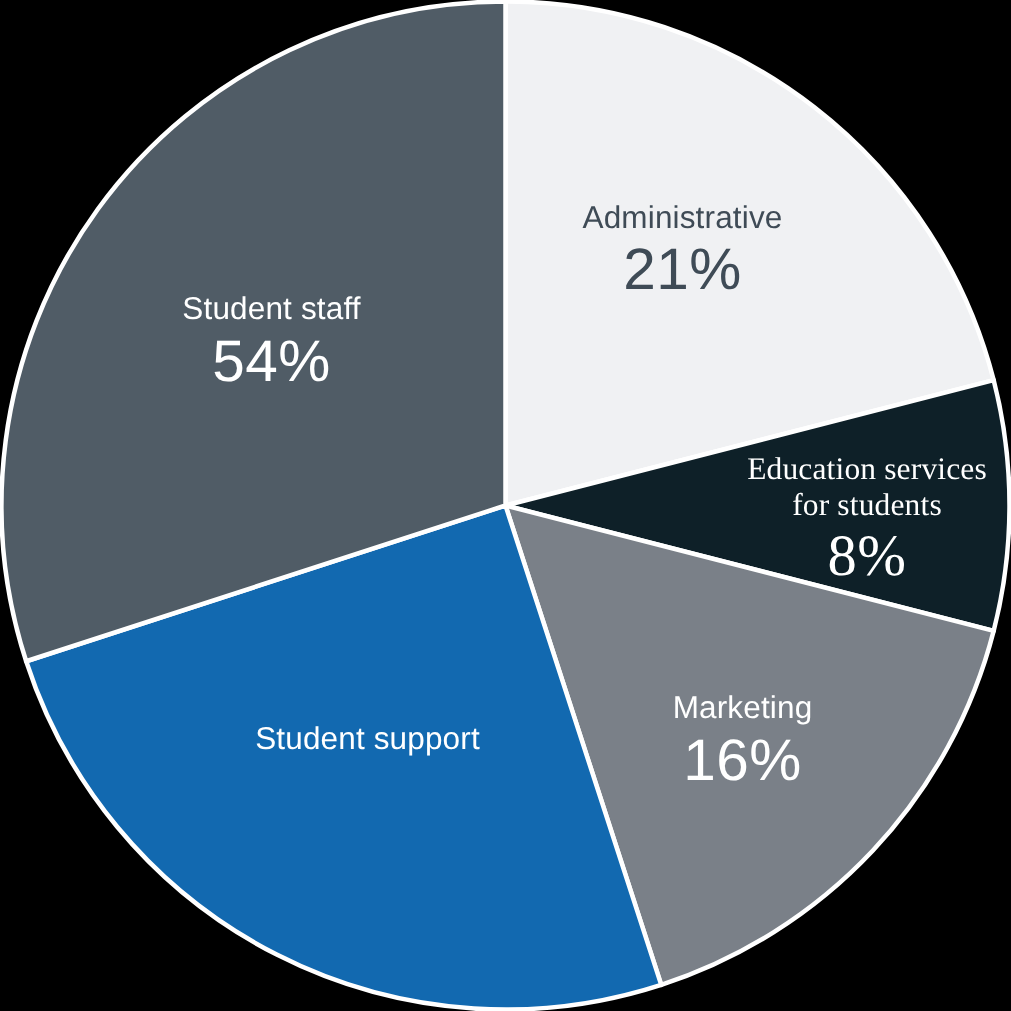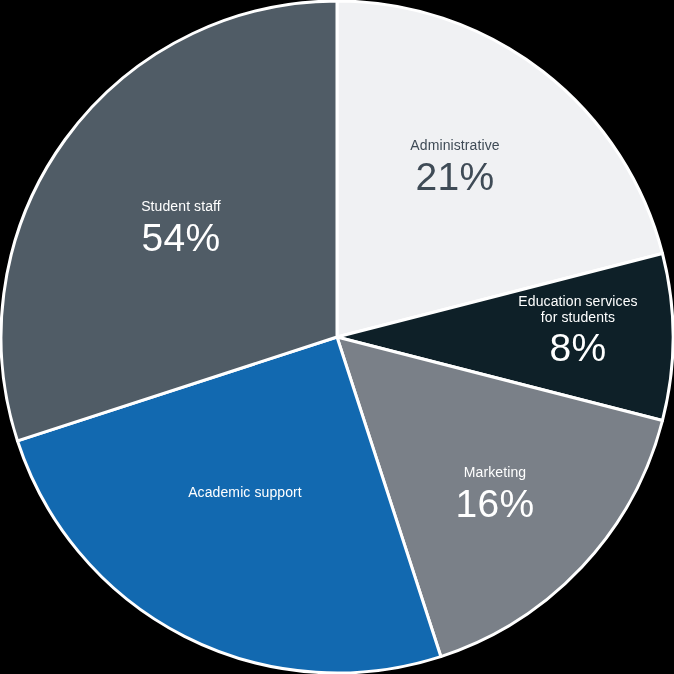--- a/index.html
+++ b/index.html
@@ -31,21 +31,21 @@
   .slice-label {
     position: absolute;
     text-align: center;
     line-height: 1.12;
     white-space: nowrap;
     pointer-events: none;
     transform: translate(-50%, -50%);
   }
   .slice-label .lbl-name {
     display: block;
-    font-size: 14px;
+    font-size: 21px;
     font-weight: 400;
     letter-spacing: 0.1px;
   }
   .slice-label .lbl-name .lbl-line {
     display: block;
   }
   .slice-label .lbl-value {
     display: block;
     font-size: 39px;
     font-weight: 400;
@@ -66,36 +66,36 @@
       <path d="M 337 337 L 440.82971010998233 656.5549894751716 A 336 336 0 0 1 17.445010524828433 440.82971010998233 Z" fill="#1269B0" stroke="#FFFFFF" stroke-width="3" stroke-linejoin="round"></path>
       <path d="M 337 337 L 17.445010524828433 440.82971010998233 A 336 336 0 0 1 336.99999999999994 1 Z" fill="#505C66" stroke="#FFFFFF" stroke-width="3" stroke-linejoin="round"></path>
     </svg>
   <div id="label-layer">
       <div class="slice-label dark-text" style="left: 455px; top: 168px; color: rgb(63, 75, 86);">
         <span class="lbl-name">
           <span class="lbl-line">Administrative</span>
         </span>
         <span class="lbl-value">21%</span>
       </div>
-      <div class="slice-label light-text" style="left: 578px; top: 332px; color: rgb(255, 255, 255);">
+      <div class="slice-label light-text" style="left: 578px; top: 347px; color: rgb(255, 255, 255); font-family: Liberation Serif, serif;">
         <span class="lbl-name">
           <span class="lbl-line">Education services</span>
           <span class="lbl-line">for students</span>
         </span>
         <span class="lbl-value">8%</span>
       </div>
       <div class="slice-label light-text" style="left: 495px; top: 495px; color: rgb(255, 255, 255);">
         <span class="lbl-name">
           <span class="lbl-line">Marketing</span>
         </span>
         <span class="lbl-value">16%</span>
       </div>
       <div class="slice-label light-text" style="left: 245px; top: 493px; color: rgb(255, 255, 255);">
         <span class="lbl-name">
-          <span class="lbl-line">Academic support</span>
+          <span class="lbl-line">Student support</span>
         </span>
       </div>
       <div class="slice-label light-text" style="left: 181px; top: 229px; color: rgb(255, 255, 255);">
         <span class="lbl-name">
           <span class="lbl-line">Student staff</span>
         </span>
         <span class="lbl-value">54%</span>
       </div>
     </div>
 </div>

